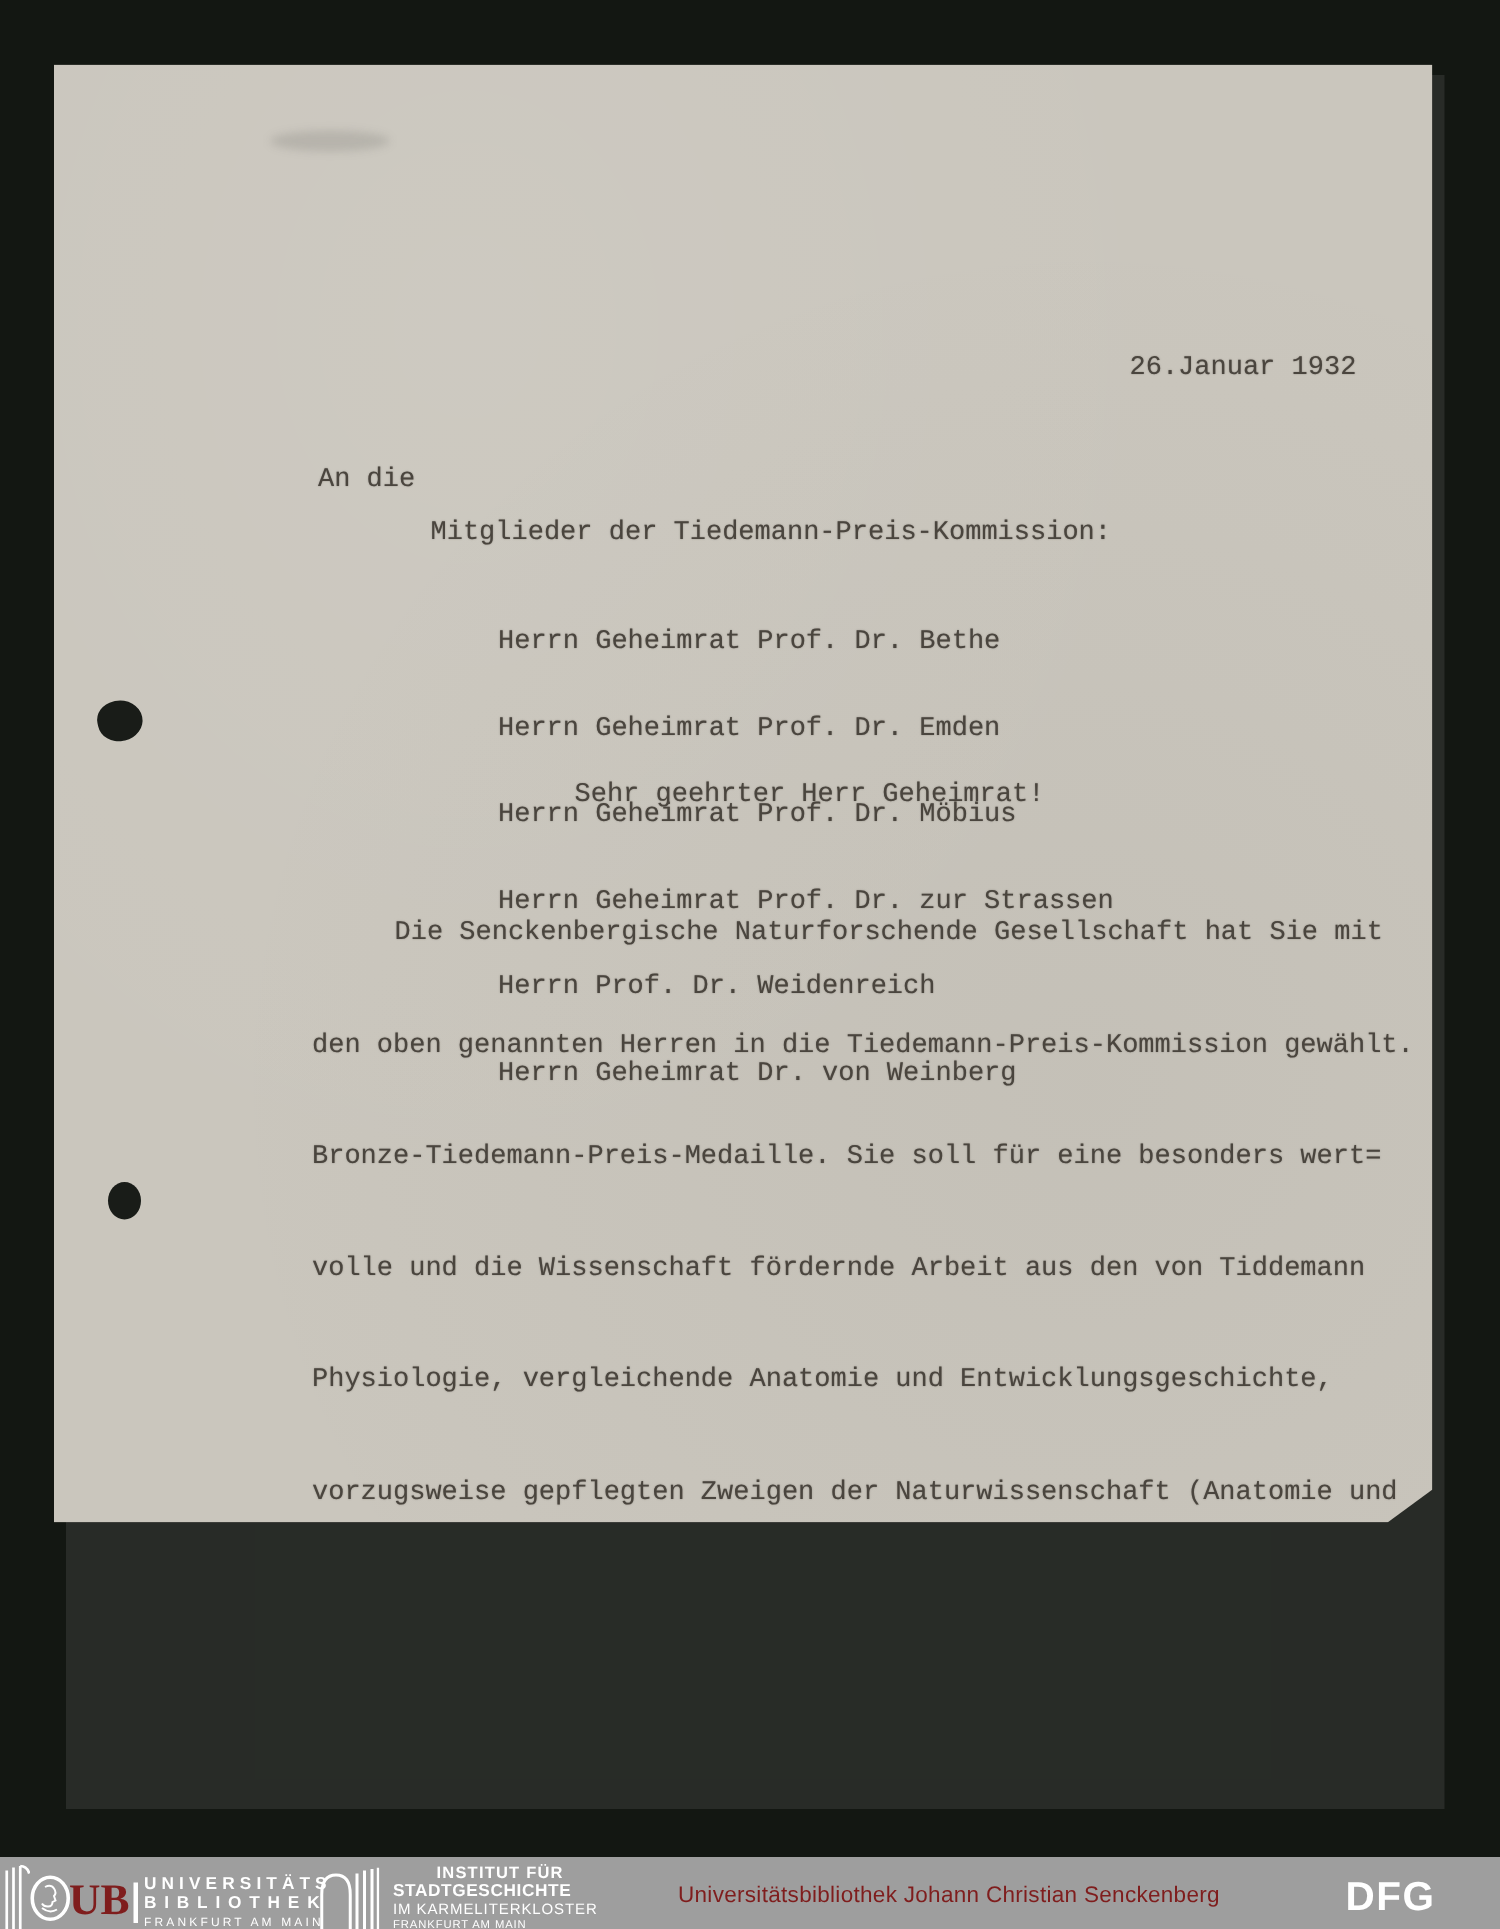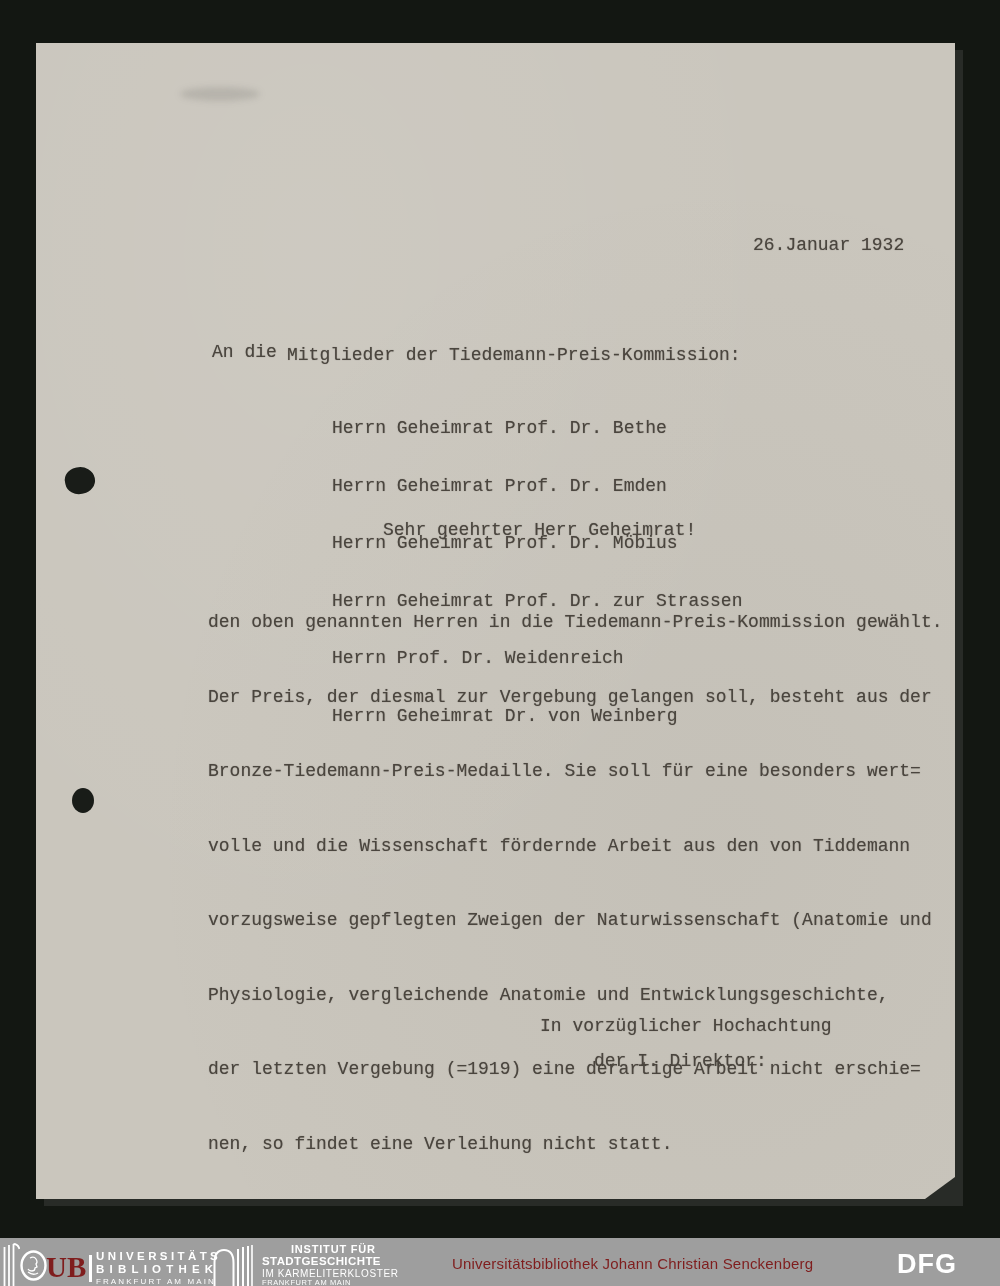--- a/index.html
+++ b/index.html
@@ -5,21 +5,21 @@
   :root{
     --background:#131712; --paper:#cac6bd; --ink:#4a453e;
     --footer_bar:#9e9e9e; --footer_text:#f2f2f2; --hole:#191c18;
   }
   *{box-sizing:border-box; margin:0; padding:0;}
   html,body{width:1000px; height:1286px; overflow:hidden;}
   body{background:var(--background); position:relative; font-family:"Liberation Sans",sans-serif;}
 
   
   .paper{
-    position:absolute; left:36px; top:43px; width:919px; height:1156px;
+    position:absolute; left:36px; top:43px; width:919px; height:972px;
     background:var(--paper);
     background-image:radial-gradient(ellipse at 30% 18%, rgba(255,255,255,0.06), transparent 55%),
                      radial-gradient(ellipse at 75% 70%, rgba(90,88,80,0.05), transparent 60%);
     clip-path:polygon(0 0,100% 0,100% calc(100% - 22px),calc(100% - 30px) 100%,0 100%);
   }
   .paper-shadow{
     position:absolute; left:44px; top:50px; width:919px; height:1156px;
     background:rgba(58,61,57,0.55);
   }
   .smudge{
@@ -30,21 +30,21 @@
   .hole-1{left:29px; top:424px; width:30px; height:27px; border-radius:46% 54% 50% 50%; transform:rotate(-12deg);}
   .hole-2{left:36px; top:745px; width:22px; height:25px; border-radius:50%;}
 
   
   .tw{
     position:absolute; font-family:"Liberation Mono","DejaVu Sans Mono",monospace;
     font-size:18px; color:var(--ink); white-space:pre;
     text-shadow:0 0 1px rgba(74,69,62,0.55);
   }
   .date{left:717px; top:192px;}
-  .addr-intro{left:176px; top:267px;margin-top:32px;}
+  .addr-intro{left:176px; top:267px;}
   .addr-group{left:251px; top:302px;}
   .recipients{left:296px; top:337px;}
   .recipients .tw-line{display:block; height:17.5px; line-height:17.5px;}
   .greeting{left:347px; top:477px;}
   .body-block{left:172px; top:522px; width:760px;}
   .body-block .tw-line{display:block; height:34.5px; line-height:34.5px;}
   .body-block .indent{padding-left:55px;}
   .closing-1{left:504px; top:973px;}
   .closing-2{left:558px; top:1008px;}
 
@@ -90,26 +90,26 @@
     <span class="tw-line">Herrn Geheimrat Prof. Dr. Emden</span>
     <span class="tw-line">Herrn Geheimrat Prof. Dr. Möbius</span>
     <span class="tw-line">Herrn Geheimrat Prof. Dr. zur Strassen</span>
     <span class="tw-line">Herrn Prof. Dr. Weidenreich</span>
     <span class="tw-line">Herrn Geheimrat Dr. von Weinberg</span>
   </div>
 
   <div class="tw greeting">Sehr geehrter Herr Geheimrat!</div>
 
   <div class="tw body-block">
+    <span class="tw-line indent">Die Senckenbergische Naturforschende Gesellschaft hat Sie mit</span>
     <span class="tw-line">den oben genannten Herren in die Tiedemann-Preis-Kommission gewählt.</span>
-    <span class="tw-line">Der Preis, der diesmal zur Vergebung gelangen soll, besteht aus der</span>
     <span class="tw-line">Bronze-Tiedemann-Preis-Medaille. Sie soll für eine besonders wert=</span>
     <span class="tw-line">volle und die Wissenschaft fördernde Arbeit aus den von Tiddemann</span>
+    <span class="tw-line">Physiologie, vergleichende Anatomie und Entwicklungsgeschichte,</span>
     <span class="tw-line">vorzugsweise gepflegten Zweigen der Naturwissenschaft (Anatomie und</span>
-    <span class="tw-line">Physiologie, vergleichende Anatomie und Entwicklungsgeschichte,</span>
     <span class="tw-line">der letzten Vergebung (=1919) eine derartige Arbeit nicht erschie=</span>
     <span class="tw-line">nen, so findet eine Verleihung nicht statt.</span>
     
     
     
   </div>
 
   <div class="tw closing-1">In vorzüglicher Hochachtung</div>
   <div class="tw closing-2">der I. Direktor:</div>
 

